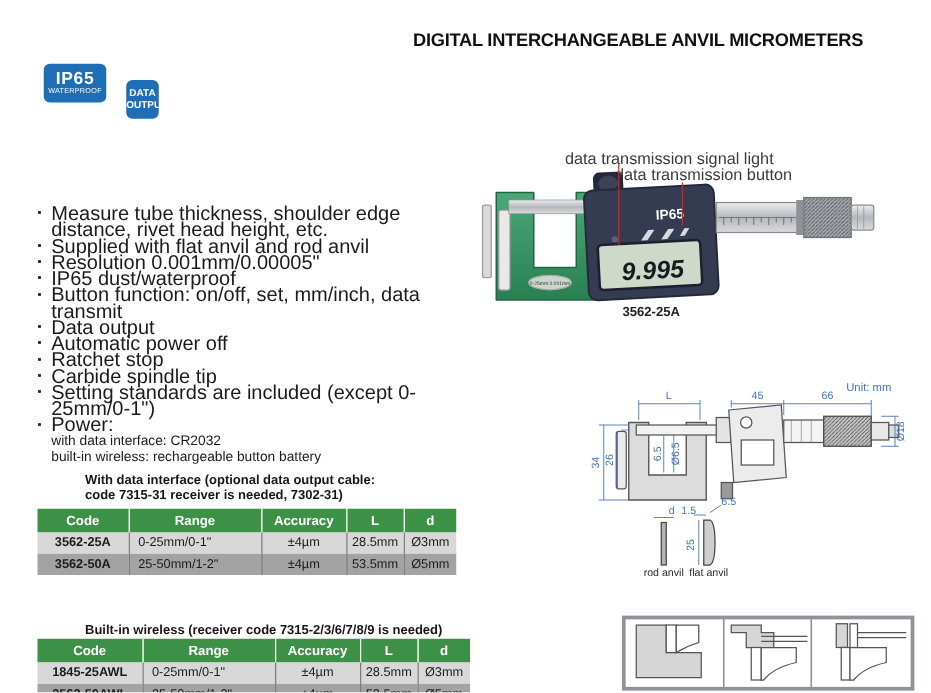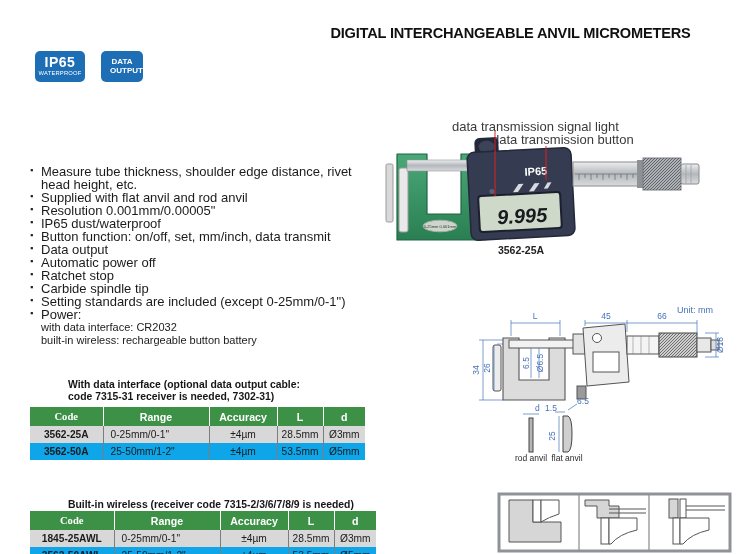--- a/index.html
+++ b/index.html
@@ -4,31 +4,31 @@
 <style>
   html,body { margin:0; padding:0; background:#fff; }
   .canvas { position:relative; width:745px; height:554px; background:#fff; overflow:hidden;
             font-family:"Liberation Sans", sans-serif; color:#1b1b1b; }
 
   
   .badge { position:absolute; background:#1d6eb5; color:#fff; border-radius:5px; text-align:center; }
   .badge-ip65 { left:35px; top:51px; width:50px; height:31px; }
   .badge-ip65 .l1 { font-size:14px; font-weight:bold; line-height:15px; margin-top:4px; letter-spacing:.5px; }
   .badge-ip65 .l2 { font-size:5.8px; line-height:7px; letter-spacing:.2px; }
-  .badge-data { left:101px; top:51px; width:42px; height:31px; }
+  .badge-data { left:101px; top:64px; width:26px; height:31px; }
   .badge-data .l1 { font-size:8px; font-weight:bold; line-height:9px; margin-top:6px; }
   .badge-data .l2 { font-size:8px; font-weight:bold; line-height:9px;text-align:right; }
 
   .page-title { position:absolute; left:288px; top:25px; width:445px; text-align:center;
                 font-size:14.6px; font-weight:bold; color:#101010; letter-spacing:-.2px; }
 
   
   .features { position:absolute; left:30px; top:165px; width:348px; }
   .features ul { list-style:none; margin:0; padding:0; }
-  .features li { position:relative; padding-left:11px; font-size:13px; line-height:13px; }
+  .features li { position:relative; padding-left:11px; font-size:16px; line-height:13px; }
   .features li::before { content:"▪"; position:absolute; left:0; top:-1px; font-size:9px; }
   .features .sub { padding-left:11px; font-size:11px; line-height:13px; }
 
   
   .callout { position:absolute; font-size:13px; color:#3a3a3a; }
   .co1 { left:452px; top:119px; }
   .co2 { left:492px; top:132px; }
   .product-svg { position:absolute; left:385px; top:128px; }
   .product-caption { position:absolute; left:446px; top:244px; width:150px; text-align:center;
                      font-size:10.5px; font-weight:bold; color:#222; }
@@ -38,27 +38,27 @@
 
   
   .tbl-heading { position:absolute; font-size:10.4px; font-weight:bold; line-height:11.5px; color:#161616;margin-left:38px; }
   .h1 { left:30px; top:379px; }
   .h2 { left:30px; top:499px; }
   table.spec { position:absolute; border-collapse:collapse; table-layout:fixed; }
   .t1 { left:30px; top:407px; }
   .t2 { left:30px; top:511px; }
   table.spec th { background:#3d9146; color:#fff; font-size:10.6px; font-weight:bold;
                   height:19px; border-left:1px solid #fff; padding:0; text-align:center; }
-  table.spec th:first-child { border-left:none;font-family:Liberation Serif, serif; }
+  table.spec th:first-child { border-left:none; }
   table.spec td { font-size:10.2px; height:17px; padding:0; text-align:center;
                   border-left:1px solid #7d7d7d; color:#1b1b1b; }
   table.spec td:first-child { border-left:none; font-weight:bold; }
   table.spec td.range { text-align:left; padding-left:7px; }
   table.spec tr.odd td { background:#d8d8d8; }
-  table.spec tr.even td { background:#0ea5e9; }
+  table.spec tr.even td { background:#a3a3a3; }
 
   
   text { font-family:"Liberation Sans", sans-serif; }
   .dim { fill:#4472b9; font-size:8.5px; }
   .unit { fill:#4472b9; font-size:9px; }
   .cap { fill:#2a2a2a; font-size:8.5px; }
 </style>
 </head>
 <body>
 

